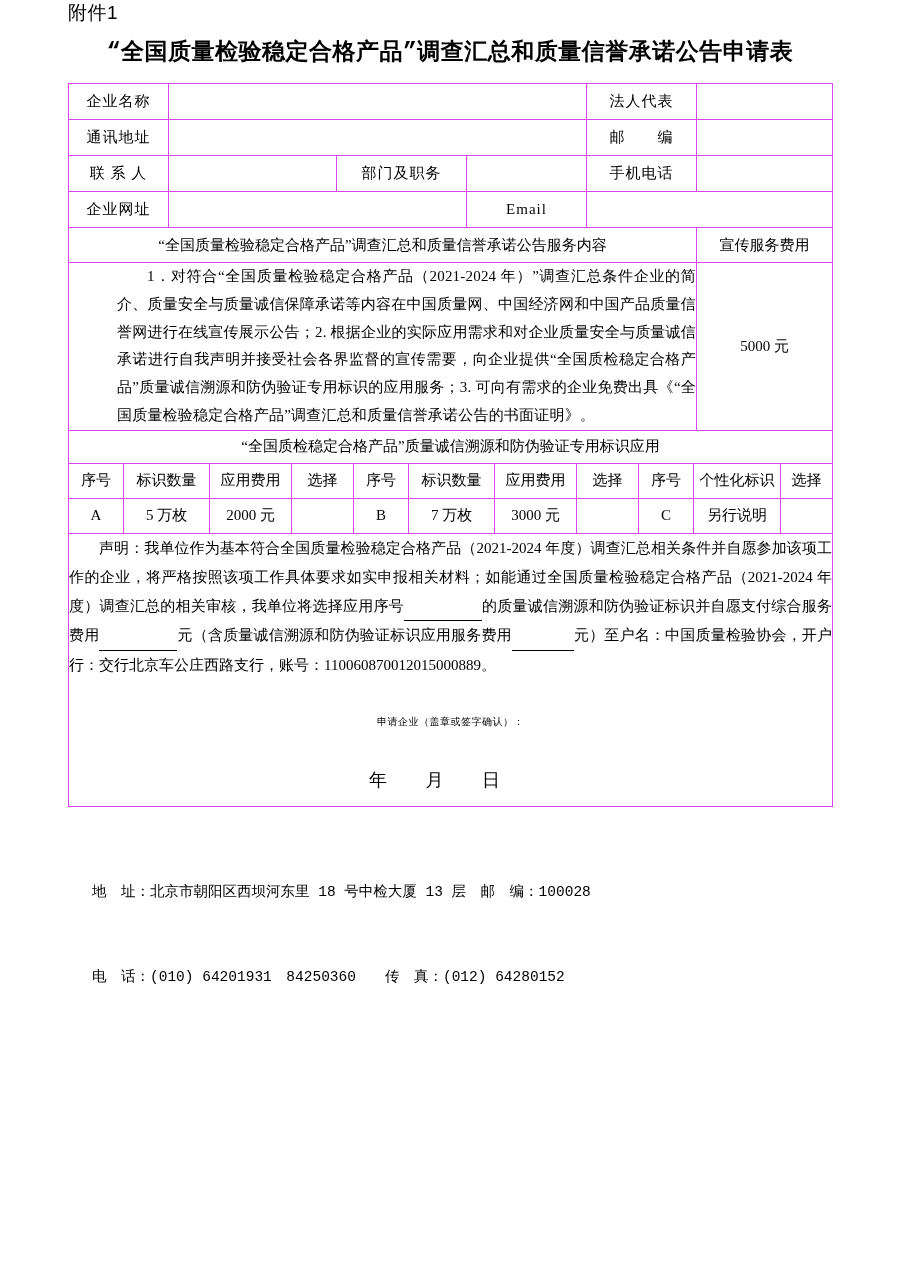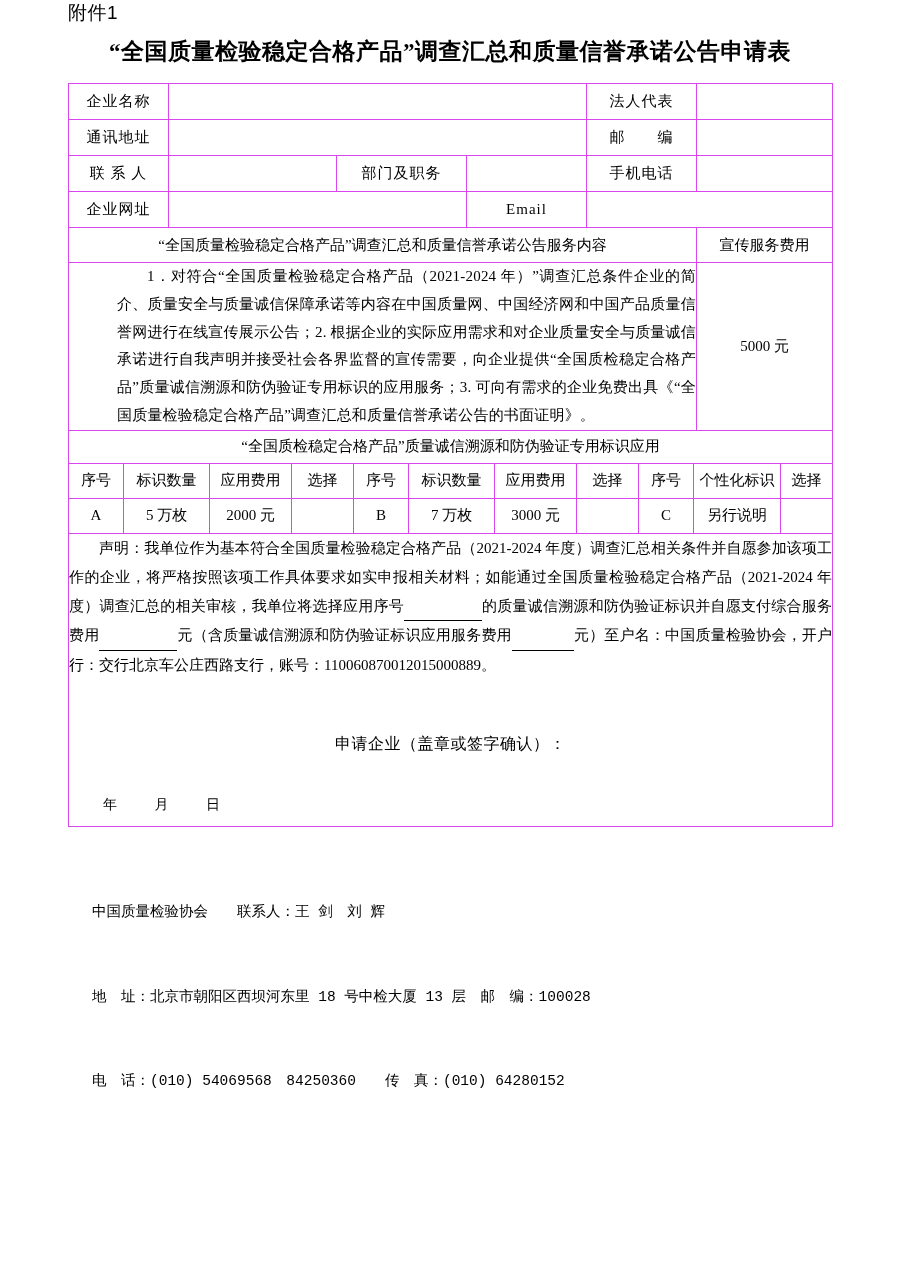--- a/index.html
+++ b/index.html
@@ -22,21 +22,21 @@
     padding: 0 68px;
   }
   .attachment-label {
     font-family: "Liberation Sans", sans-serif;
     font-size: 19px;
     margin-bottom: 10px;
     letter-spacing: 0.5px;
   }
   .doc-title {
     text-align: center;
-    font-family: Liberation Serif, serif;
+    font-family: Liberation Mono, monospace;
     font-weight: bold;
     font-size: 23px;
     letter-spacing: 0.5px;
     margin-bottom: 16px;
     white-space: nowrap;
   }
   table.main {
     border-collapse: collapse;
     width: 764px;
     table-layout: fixed;
@@ -108,31 +108,31 @@
   .blank-line {
     display: inline-block;
     border-bottom: 1px solid #000;
     min-width: 78px;
     height: 1em;
     vertical-align: bottom;
   }
   .blank-line.short { min-width: 62px; }
   .sign-row {
     text-align: center;
-    margin-top: 48px;
-    font-size: 16px;
+    margin-top: 32px;
+    font-size: 10px;
     letter-spacing: 0.5px;
     font-family: Liberation Serif, serif;
   }
   .date-row {
-    text-align: left;
+    text-align: center;
     margin-top: 32px;
     margin-bottom: 8px;
     padding-right: 66px;
-    font-size: 14px;
+    font-size: 18px;
   }
   .date-row span { margin-left: 34px; }
   .footer {
     margin-top: 14px;
     font-family: "Liberation Mono", monospace;
     font-size: 14.5px;
     line-height: 1.95;
     padding-left: 24px;
     letter-spacing: 0px;
     white-space: pre;
@@ -252,19 +252,18 @@
             <span>年</span>
             <span>月</span>
             <span>日</span>
           </div>
         </td>
       </tr>
     </tbody>
   </table>
 
   <div class="footer">
-    <div>中国质量检验协会　　联系人：王 剑　刘 辉</div>
     <div>地　址：北京市朝阳区西坝河东里 18 号中检大厦 13 层　邮　编：100028</div>
-    <div>电　话：(010) 54069568　84250360　　传　真：(010) 64280152</div>
+    <div>电　话：(010) 64201931　84250360　　传　真：(012) 64280152</div>
     
   </div>
 
 </div>
 
 </body></html>

